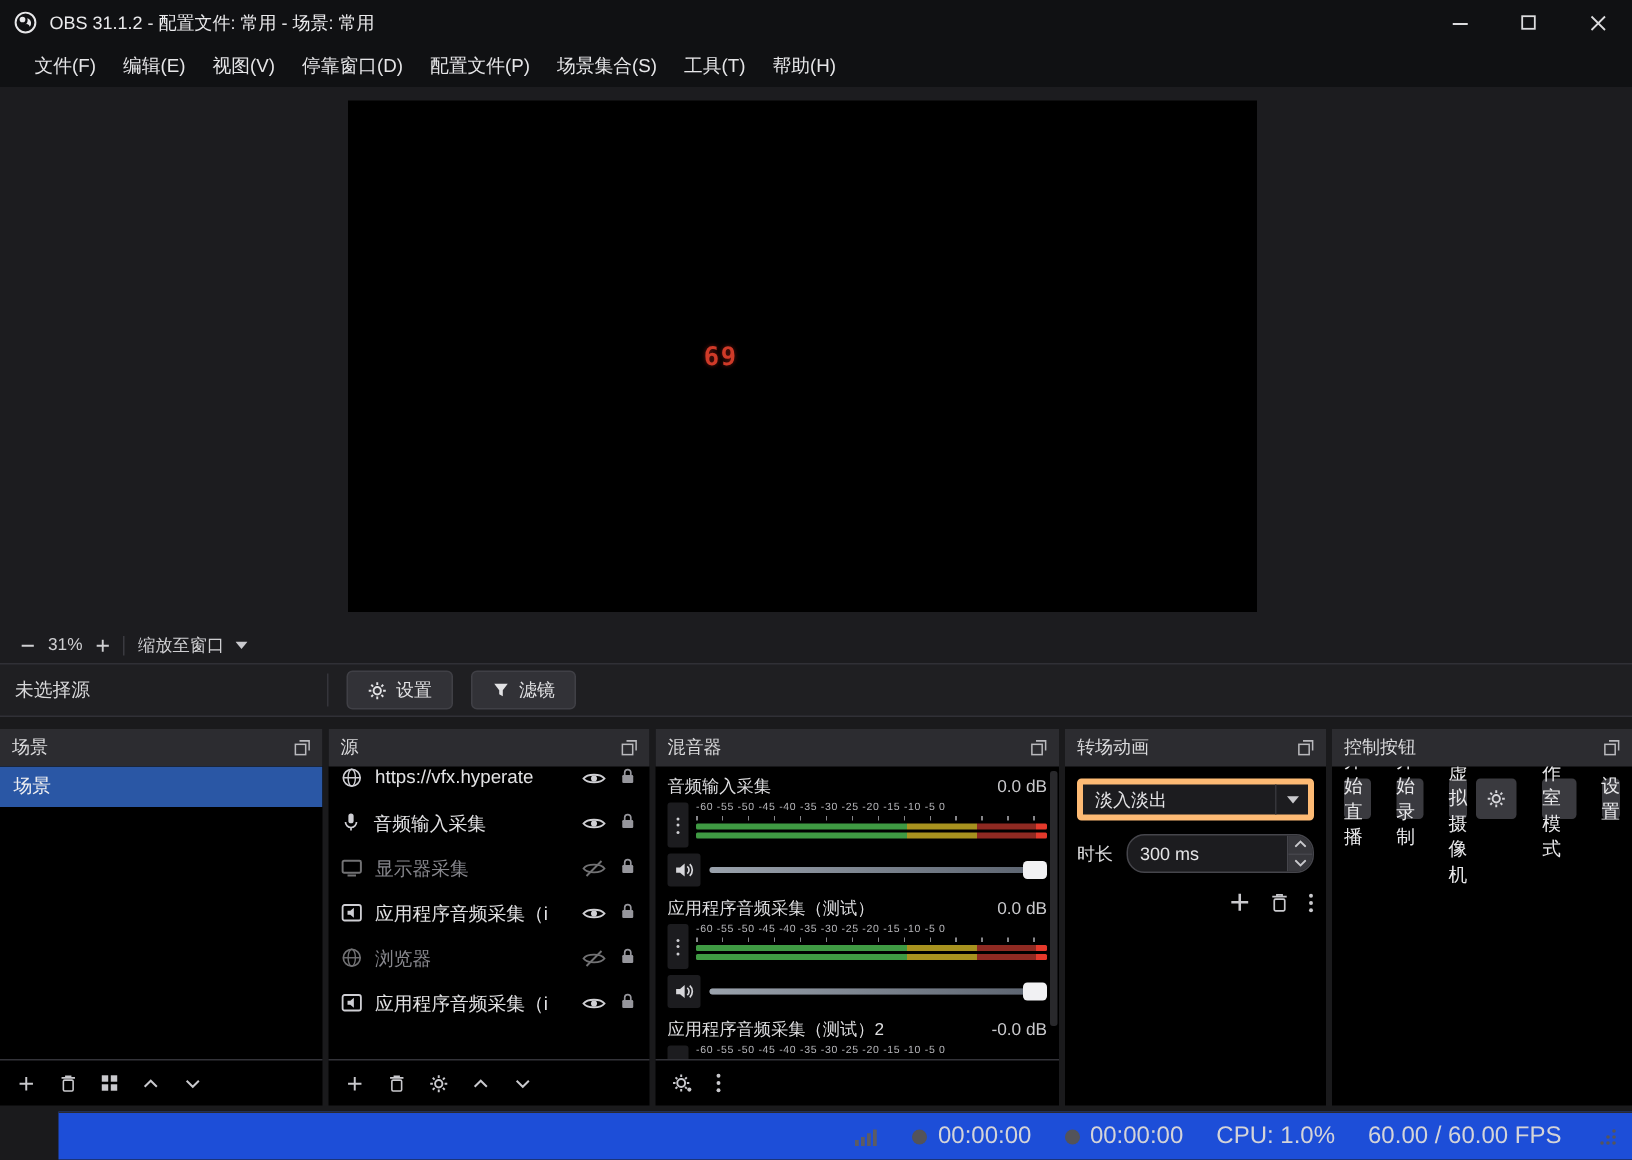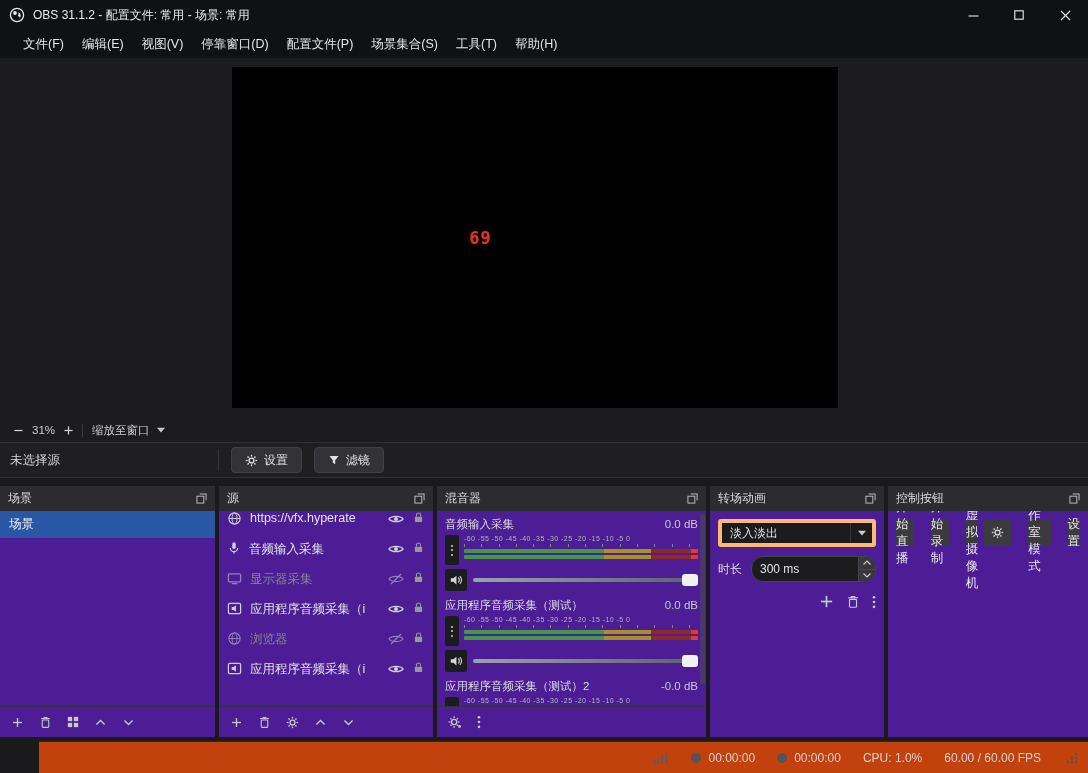--- a/index.html
+++ b/index.html
@@ -38,21 +38,21 @@
   
   .contextbar { height:36px; background:#1f1f22; border-top:1px solid #303036; border-bottom:1px solid #303036;
     display:flex; align-items:center; padding:0 10px; gap:12px; flex:none; }
   .no-source { font-size:12.5px; color:#d8d8da; width:196px; }
   .ctx-vsep { width:1px; height:22px; background:#35353b; }
   .ctx-btn { height:26px; padding:0 13px; background:#323237; border:1px solid #404046; border-radius:4px;
     display:flex; align-items:center; gap:6px; font-size:12px; color:#e2e2e4; }
 
   
   .docks { flex:1; display:flex; gap:4px; padding:8px 0 4px 0; min-height:0; }
-  .dock { background:#4c1d95; display:flex; flex-direction:column; min-width:0; }
+  .dock { background:#000000; display:flex; flex-direction:column; min-width:0; }
   .dock-header { height:25px; flex:none; background:#2c2c30; display:flex; align-items:center; justify-content:space-between;
     padding:0 8px; font-size:12px; color:#dadadc; }
   .dock-body { flex:1; position:relative; overflow:hidden; }
   .dock-toolbar { height:31px; flex:none; border-top:1px solid #333339; display:flex; align-items:center; gap:15px; padding:0 11px; color:#c9c9cd; }
   .tool-btn { display:flex; align-items:center; justify-content:center; color:#c9c9cd; }
 
   
   .scene-item { height:27px; display:flex; align-items:center; padding:0 9px; font-size:12.5px; color:#f0f0f2; }
   .scene-item.selected { background:#2a57a5; }
 
@@ -108,22 +108,22 @@
   
   .ctl-body { padding:8px; display:flex; flex-direction:row; gap:17px; }
   .ctl-btn { height:27px; background:#3a3a3f; border-radius:3px; display:flex; align-items:center; justify-content:center;
     font-size:12.5px; color:#e9e9eb; }
   .vcam-row { display:flex; gap:6px; }
   .vcam-row .ctl-btn { flex:1; }
   .vcam-gear { width:27px; height:27px; flex:none; background:#3a3a3f; border-radius:3px;
     display:flex; align-items:center; justify-content:center; color:#d6d6da; }
 
   
-  .statusbar { height:32px; flex:none; background:#c2410c; border-top:1px solid #2a2a2e;
-    display:flex; align-items:center; justify-content:flex-end; gap:22px; padding:0 10px; font-size:12px; color:#d4d4d8;margin-left:39px; }
+  .statusbar { height:32px; flex:none; background:#1d4ed8; border-top:1px solid #2a2a2e;
+    display:flex; align-items:center; justify-content:flex-end; gap:22px; padding:0 10px; font-size:16px; color:#d4d4d8;margin-left:39px; }
   .stat-group { display:flex; align-items:center; gap:7px; }
   .stat-ring { width:10px; height:10px; border-radius:50%; background:#53535a; }
   .grip { display:flex; align-items:flex-end; color:#55555c; margin-left:2px; }
 
   svg { display:block; }
 </style>
 </head>
 <body>
 
 <div class="window">

